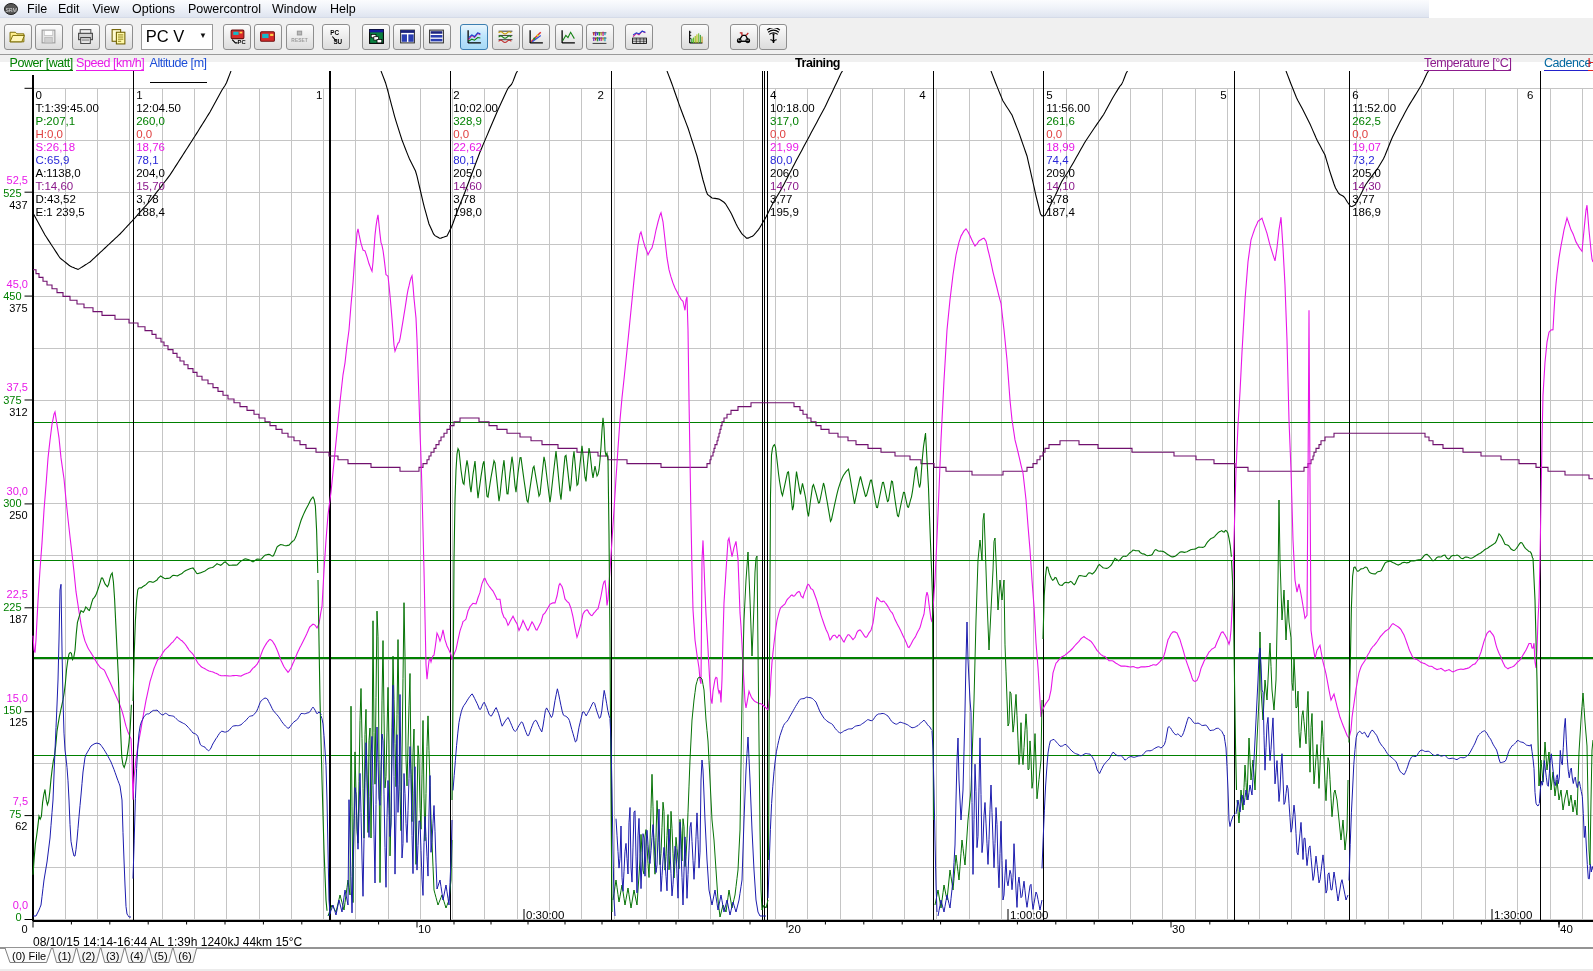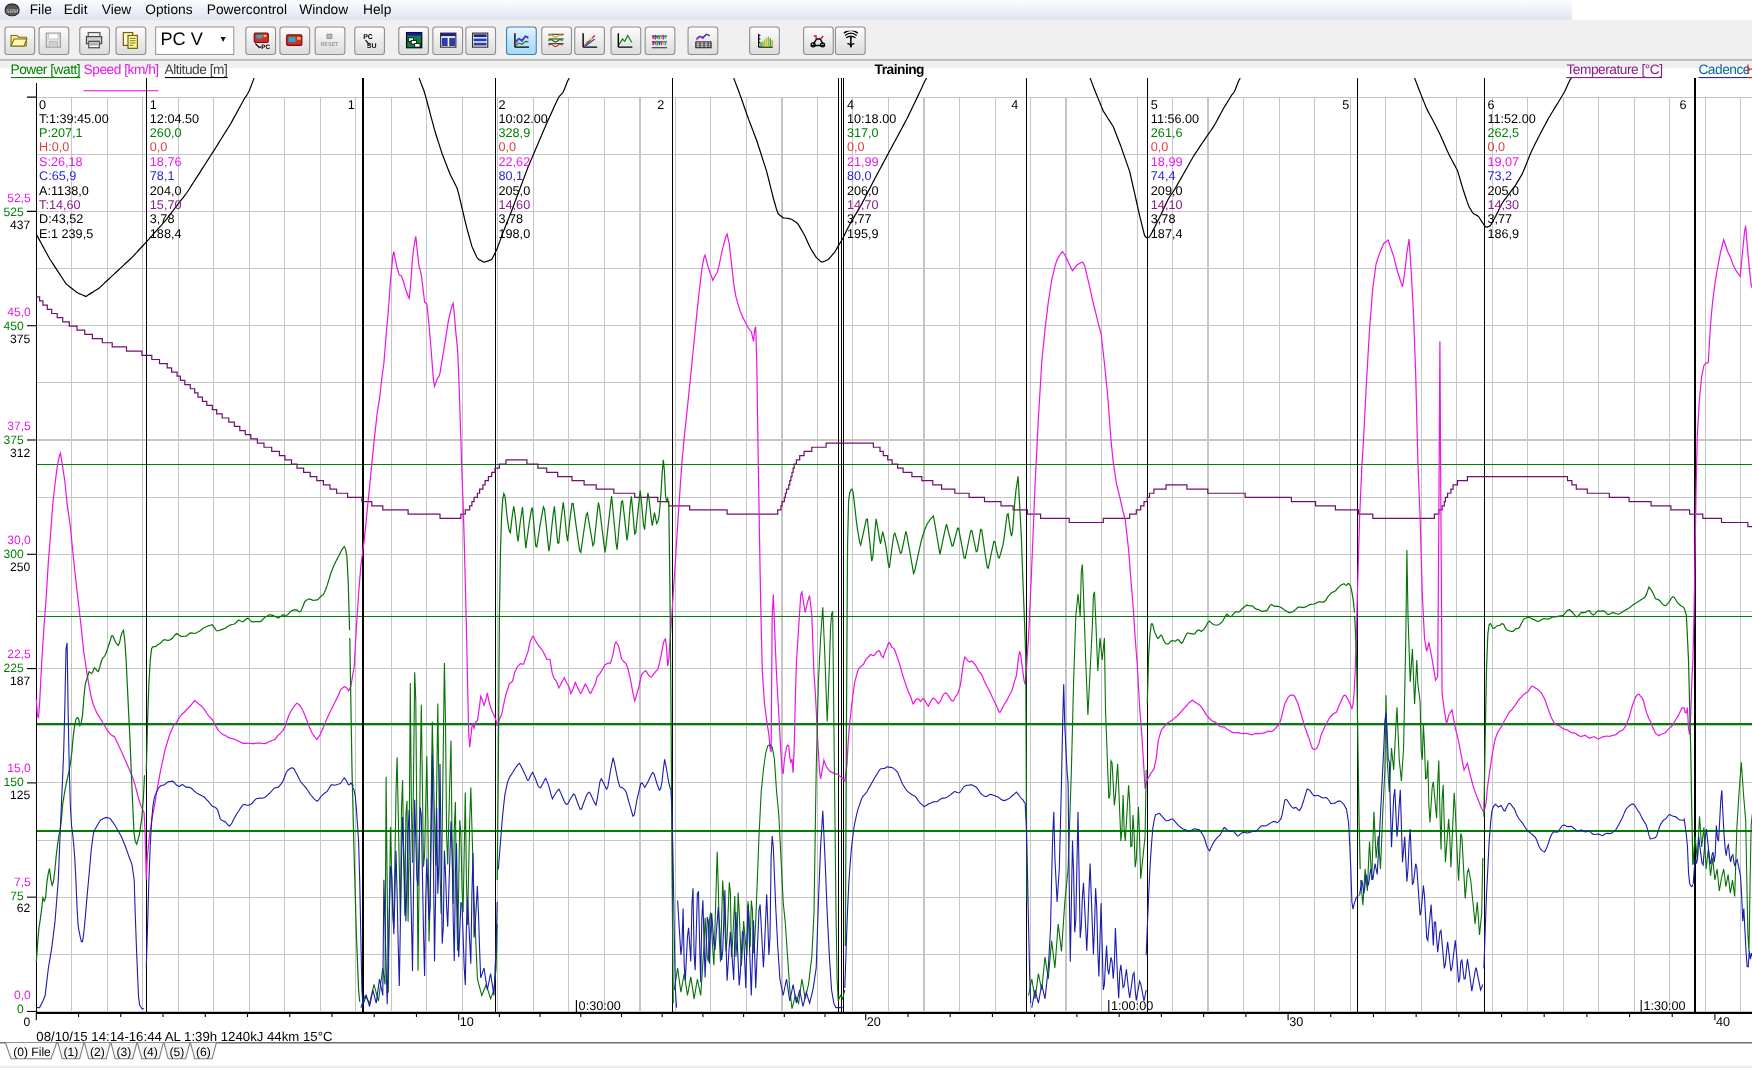--- a/index.html
+++ b/index.html
@@ -191,22 +191,22 @@
         <circle cx="8" cy="6" r="0.9" fill="#000"></circle>
       </svg>
     </div>
     <div style="position:absolute;left:140.8px;top:6px;width:72px;height:26px;border:1px solid #9a9a9a;background:#fff;box-sizing:border-box;">
       <span style="position:absolute;left:4px;top:2px;font-size:16.5px;">PC V</span>
       <span style="position:absolute;right:5px;top:6px;font-size:8px;color:#111;">▼</span>
     </div>
   </div>
 <div style="position:absolute;left:0;top:54px;width:1593px;height:1px;background:#9a9a9a;"></div>
 <span style="position:absolute;left:9.5px;top:56px;font-size:12.5px;letter-spacing:-0.45px;color:#008000;border-bottom:1px solid #008000;padding-bottom:0px;white-space:nowrap;">Power [watt]</span>
-<span style="position:absolute;left:76px;top:56px;font-size:12.5px;letter-spacing:-0.45px;color:#e819e8;border-bottom:1px solid #e819e8;padding-bottom:12px;white-space:nowrap;">Speed [km/h]</span>
-<span style="position:absolute;left:149.5px;top:56px;font-size:12.5px;letter-spacing:-0.45px;color:#404040;border-bottom:1px solid #000;padding-bottom:0px;white-space:nowrap;">Altitude [m]</span>
+<span style="position:absolute;left:76px;top:56px;font-size:12.5px;letter-spacing:-0.45px;color:#e819e8;border-bottom:1px solid #e819e8;padding-bottom:0px;white-space:nowrap;">Speed [km/h]</span>
+<span style="position:absolute;left:149.5px;top:56px;font-size:12.5px;letter-spacing:-0.45px;color:#1d4ed8;border-bottom:1px solid #000;padding-bottom:12px;white-space:nowrap;">Altitude [m]</span>
 <span style="position:absolute;left:795px;top:56px;font-size:12.5px;letter-spacing:-0.45px;color:#000;padding-bottom:0px;white-space:nowrap;font-weight:bold;">Training</span>
 <span style="position:absolute;left:1424px;top:56px;font-size:12.5px;letter-spacing:-0.45px;color:#8c1a8c;border-bottom:1px solid #8c1a8c;padding-bottom:0px;white-space:nowrap;">Temperature [°C]</span>
 <span style="position:absolute;left:1512px;top:56px;font-size:12.5px;letter-spacing:-0.45px;color:#0369a1;border-bottom:1px solid #2222cc;padding-bottom:0px;white-space:nowrap;margin-left:32px;">Cadence [rpm]</span>
 <span style="position:absolute;left:1587.5px;top:56px;font-size:12.5px;letter-spacing:-0.45px;color:#e02020;border-bottom:1px solid #e02020;padding-bottom:0px;white-space:nowrap;">H</span>
 <div style="position:absolute;left:0;top:71px;width:1593px;height:880px;"><svg width="1593" height="880" viewBox="0 71 1593 880" font-family="Liberation Sans, sans-serif">
       <path d="M65.3 88.3V921.0M97.6 88.3V921.0M129.8 88.3V921.0M162.1 88.3V921.0M194.4 88.3V921.0M226.7 88.3V921.0M259.0 88.3V921.0M291.2 88.3V921.0M323.5 88.3V921.0M355.8 88.3V921.0M388.1 88.3V921.0M420.4 88.3V921.0M452.6 88.3V921.0M484.9 88.3V921.0M517.2 88.3V921.0M549.5 88.3V921.0M581.8 88.3V921.0M614.0 88.3V921.0M646.3 88.3V921.0M678.6 88.3V921.0M710.9 88.3V921.0M743.2 88.3V921.0M775.4 88.3V921.0M807.7 88.3V921.0M840.0 88.3V921.0M872.3 88.3V921.0M904.6 88.3V921.0M936.8 88.3V921.0M969.1 88.3V921.0M1001.4 88.3V921.0M1033.7 88.3V921.0M1066.0 88.3V921.0M1098.2 88.3V921.0M1130.5 88.3V921.0M1162.8 88.3V921.0M1195.1 88.3V921.0M1227.4 88.3V921.0M1259.6 88.3V921.0M1291.9 88.3V921.0M1324.2 88.3V921.0M1356.5 88.3V921.0M1388.8 88.3V921.0M1421.0 88.3V921.0M1453.3 88.3V921.0M1485.6 88.3V921.0M1517.9 88.3V921.0M1550.2 88.3V921.0M1582.4 88.3V921.0M33.0 88.3H1593M33.0 140.2H1593M33.0 192.2H1593M33.0 244.1H1593M33.0 296.1H1593M33.0 348.0H1593M33.0 400.0H1593M33.0 451.9H1593M33.0 503.9H1593M33.0 555.8H1593M33.0 607.8H1593M33.0 659.8H1593M33.0 711.7H1593M33.0 763.7H1593M33.0 815.6H1593M33.0 867.6H1593M33.0 919.5H1593" fill="none" stroke="#c5c5c5" stroke-width="1" shape-rendering="crispEdges"></path>
       <path d="M33.0 422.3H1593" fill="none" stroke="#008000" stroke-width="1.4" shape-rendering="crispEdges"></path>
       <path d="M33.0 560.3H1593" fill="none" stroke="#008000" stroke-width="1.4" shape-rendering="crispEdges"></path>
       <path d="M33.0 658.0H1593" fill="none" stroke="#008000" stroke-width="1.4" shape-rendering="crispEdges"></path>
       <path d="M33.0 755.5H1593" fill="none" stroke="#008000" stroke-width="1.4" shape-rendering="crispEdges"></path>

